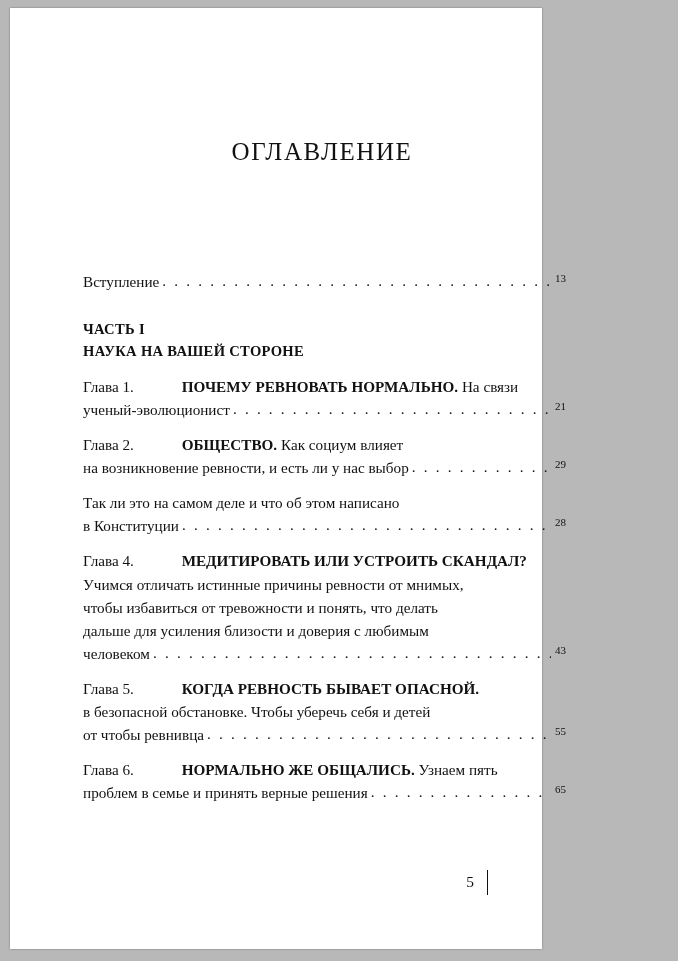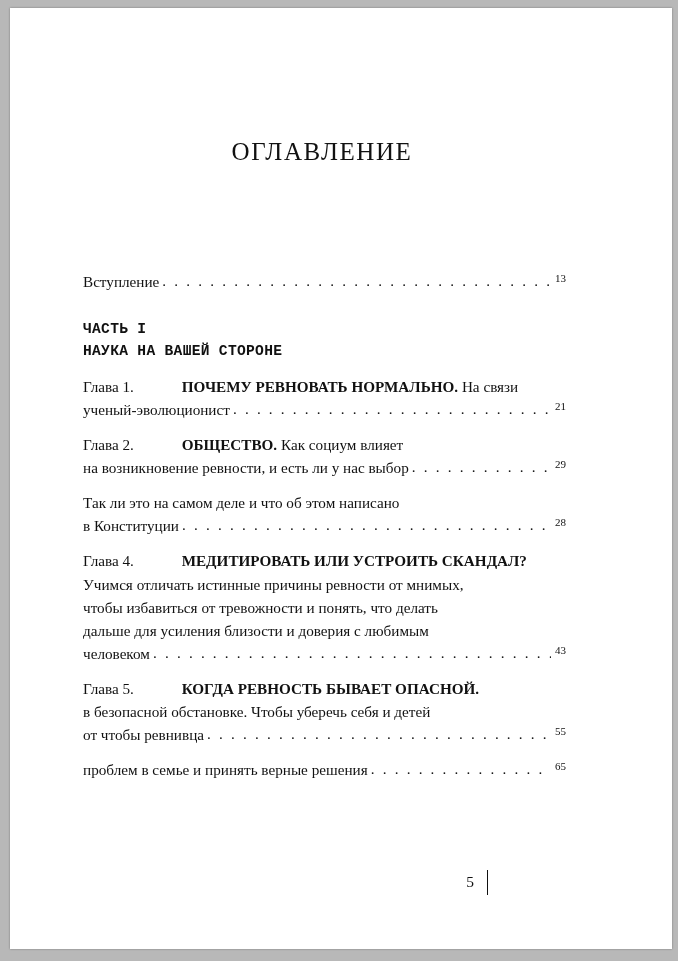--- a/index.html
+++ b/index.html
@@ -10,21 +10,21 @@
   body {
     width: 678px;
     height: 961px;
     overflow: hidden;
     font-family: "Liberation Serif", serif;
   }
   .page {
     position: absolute;
     left: 10px;
     top: 8px;
-    width: 662px;
+    width: 532px;
     height: 941px;
     background: #ffffff;
     box-shadow: 0 0 2px rgba(0,0,0,0.35);
   }
   .content {
     position: absolute;
     left: 62px;
     top: 0;
     width: 500px;
     height: 100%;
@@ -47,21 +47,20 @@
     margin-bottom: 3px;
   }
   .entry .line {
     font-size: 15.2px;
     color: #111;
     line-height: 1.52;
   }
   .part-head {
     margin-top: 26px;
     margin-bottom: 0;
-    font-family: Liberation Mono, monospace;
   }
   .part-head .line {
     font-weight: bold;
     letter-spacing: 0.3px;
     font-size: 14.6px;
     line-height: 1.5;
   }
   .group {
     margin-top: 12px;
   }
@@ -180,20 +179,21 @@
         <div class="entry group">
           <div class="line plain"><span>Глава 5. </span><span class="bold">КОГДА РЕВНОСТЬ БЫВАЕТ ОПАСНОЙ.</span><span></span></div>
           <div class="line plain">в безопасной обстановке. Чтобы уберечь себя и детей</div>
           <div class="line row">
             <span class="txt">от чтобы ревнивца</span>
             <span class="dots">. . . . . . . . . . . . . . . . . . . . . . . . . . . . . . . . . . . . . . . . . . . . . . . . . . . . . . . . . . . . . . . . . . . . . . . . . . . . . . . . . . . . . . . . . . . . . . . . . . . . . . . . . . . . . . . . . . . . . . . . . . . . . . . . . . . . . . . . . . . . . . . . . . . . . . . . . . . . . . . </span>
             <span class="pg">55</span>
           </div>
         </div>
         <div class="entry group">
+          <div class="line plain"><span>Глава 6. </span><span class="bold">НОРМАЛЬНО ЖЕ ОБЩАЛИСЬ.</span><span> Узнаем пять</span></div>
           <div class="line row">
             <span class="txt">проблем в семье и принять верные решения</span>
             <span class="dots">. . . . . . . . . . . . . . . . . . . . . . . . . . . . . . . . . . . . . . . . . . . . . . . . . . . . . . . . . . . . . . . . . . . . . . . . . . . . . . . . . . . . . . . . . . . . . . . . . . . . . . . . . . . . . . . . . . . . . . . . . . . . . . . . . . . . . . . . . . . . . . . . . . . . . . . . . . . . . . . </span>
             <span class="pg">65</span>
           </div>
         </div>
       </div>
 
     <div class="footer">
       <div class="folio">5</div>

